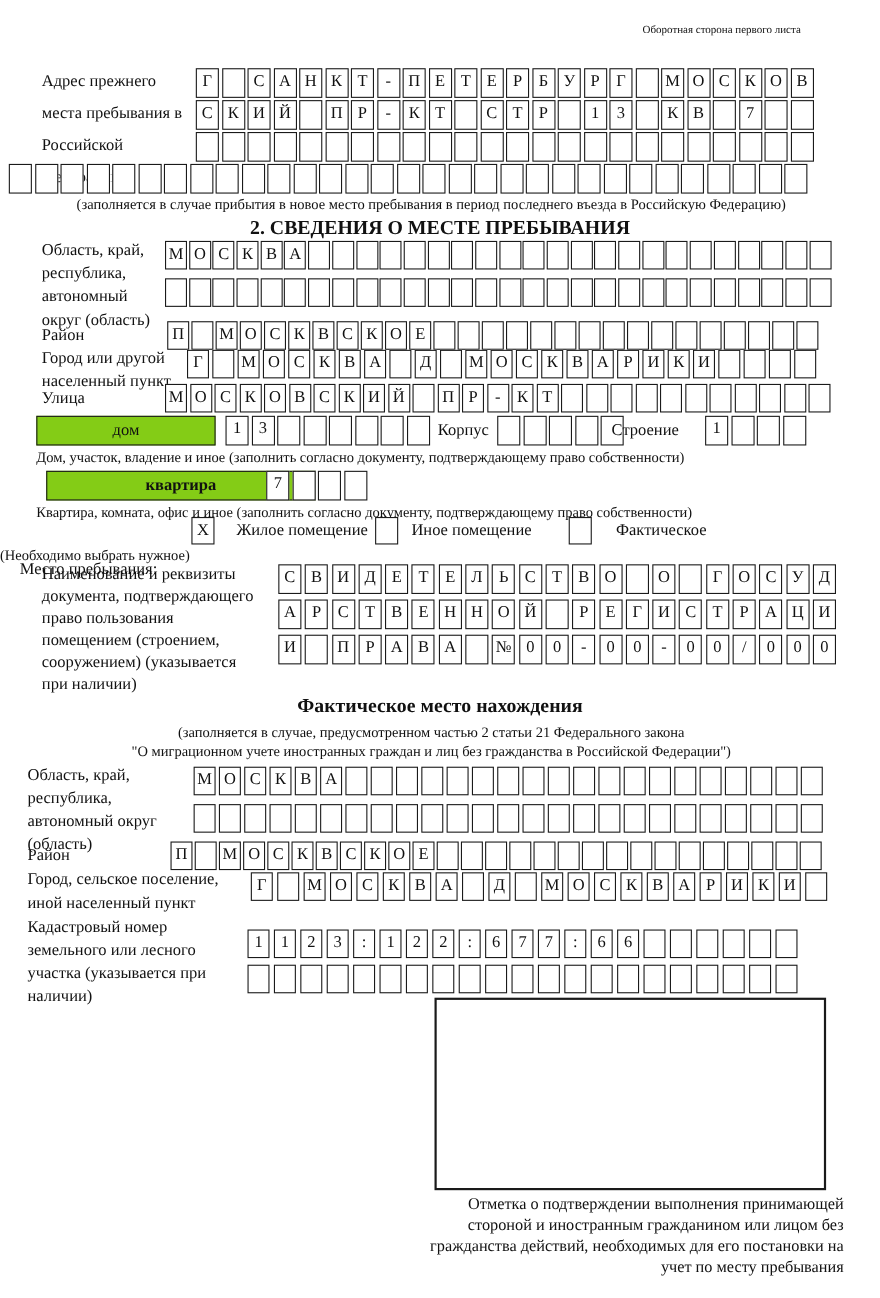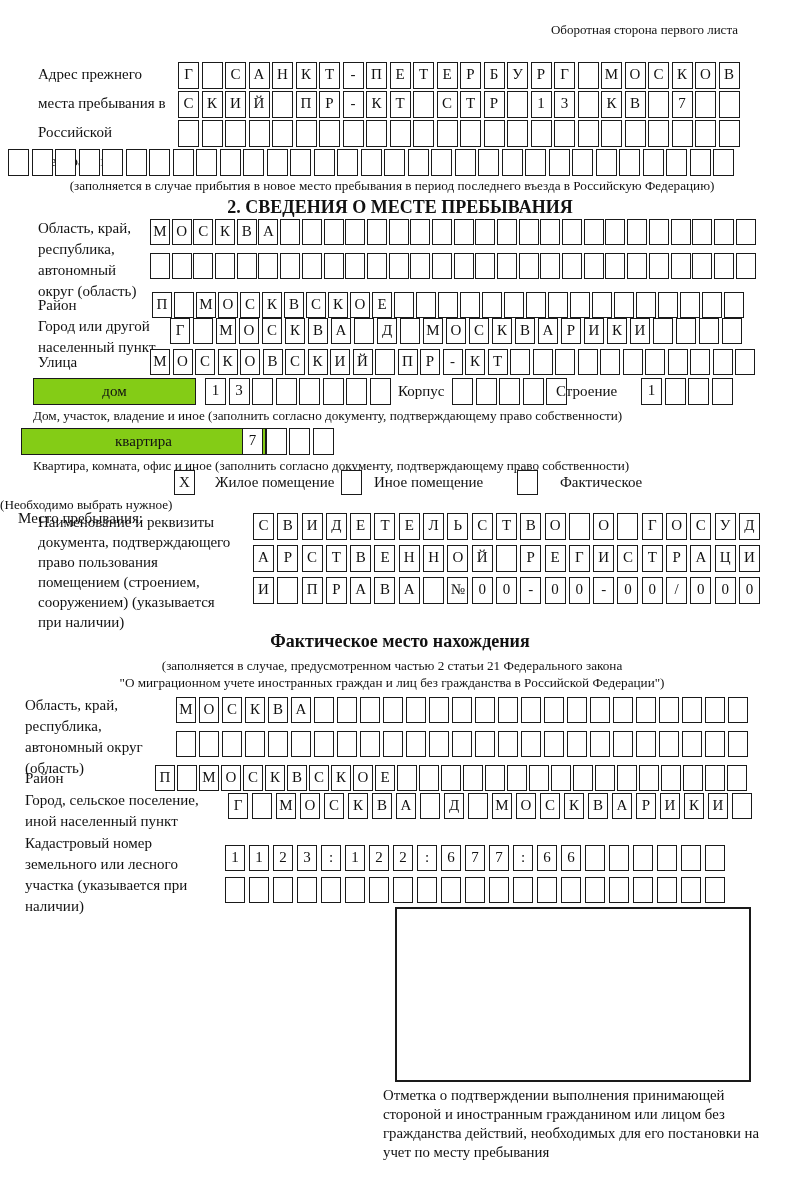--- a/index.html
+++ b/index.html
@@ -4,21 +4,21 @@
 <style>
   html,body{margin:0;padding:0;}
   body{
     width:800px;height:1180px;background:#ffffff;color:#111;
     font-family:"Liberation Serif", serif;position:relative;overflow:hidden;
   }
   .lbl{position:absolute;font-size:15px;line-height:21px;}
   .cap{position:absolute;font-size:13.2px;line-height:16px;}
   .capc{width:784px;text-align:center;left:0;}
   .title{position:absolute;left:0;width:800px;text-align:center;font-weight:bold;font-size:18px;}
-  .hdr{position:absolute;right:62px;top:22px;font-size:13px;text-align:right;}
+  .hdr{position:absolute;right:72px;top:22px;font-size:10px;text-align:right;}
   .cells{position:absolute;display:flex;}
   .cells .cell{
     box-sizing:border-box;flex:0 0 auto;width:21px;height:27px;
     border:1.8px solid #1a1a1a;margin-right:2.5px;text-align:center;
     font-size:15px;line-height:23px;background:#fff;
   }
   .cw20 .cell{width:20px;height:26px;}
   .g17 .cell{margin-right:1.7px;}
   .g2 .cell{margin-right:2px;}
   .g25 .cell{margin-right:2.5px;}
@@ -28,21 +28,21 @@
   .fieldbox{
     position:absolute;box-sizing:border-box;height:27px;border:1.6px solid #1a1a1a;
     display:flex;align-items:center;justify-content:center;font-size:15px;background:#84cc16;
   }
   .checkbox{
     position:absolute;box-sizing:border-box;width:21px;height:25px;border:1.8px solid #1a1a1a;
     text-align:center;font-size:15px;line-height:22px;background:#fff;
   }
   .stamp-box{position:absolute;left:395px;top:907px;width:356px;height:175px;
     border:2px solid #1a1a1a;box-sizing:border-box;background:#fff;}
-  .stamp-note{position:absolute;left:383px;top:1086px;width:384px;text-align:left;
+  .stamp-note{position:absolute;left:383px;top:1086px;width:384px;text-align:right;
     font-size:14.8px;line-height:19px;}
 </style>
 </head>
 <body>
 
 <div class="hdr">Оборотная сторона первого листа</div>
 
 <div class="lbl" style="left:38px;top:60px;width:135px;line-height:29px;">Адрес прежнего места пребывания в Российской Федерации</div>
 <div class="cells" style="left:178px;top:62px;">
     <span class="cell">Г</span>
@@ -333,21 +333,21 @@
   </div>
 <div class="lbl" style="left:556px;top:381px;">Строение</div>
 <div class="cells" style="left:641px;top:378px;">
     <span class="cell">1</span>
     <span class="cell"></span>
     <span class="cell"></span>
     <span class="cell"></span>
   </div>
 <div class="cap" style="left:33px;top:408px;">Дом, участок, владение и иное (заполнить согласно документу, подтверждающему право собственности)</div>
 
-<div class="fieldbox" style="left:21px;top:428px;width:245px;">квартира</div>
+<div class="fieldbox" style="left:42px;top:428px;width:245px;font-weight:bold;">квартира</div>
 <div class="cells" style="left:242px;top:428px;">
     <span class="cell">7</span>
     <span class="cell"></span>
     <span class="cell"></span>
     <span class="cell"></span>
   </div>
 <div class="cap" style="left:33px;top:458px;">Квартира, комната, офис и иное (заполнить согласно документу, подтверждающему право собственности)</div>
 
 <div class="lbl" style="left:18px;top:472px;margin-top:36px;">Место пребывания:</div>
 <div class="checkbox" style="left:174px;top:470px;">X</div>

